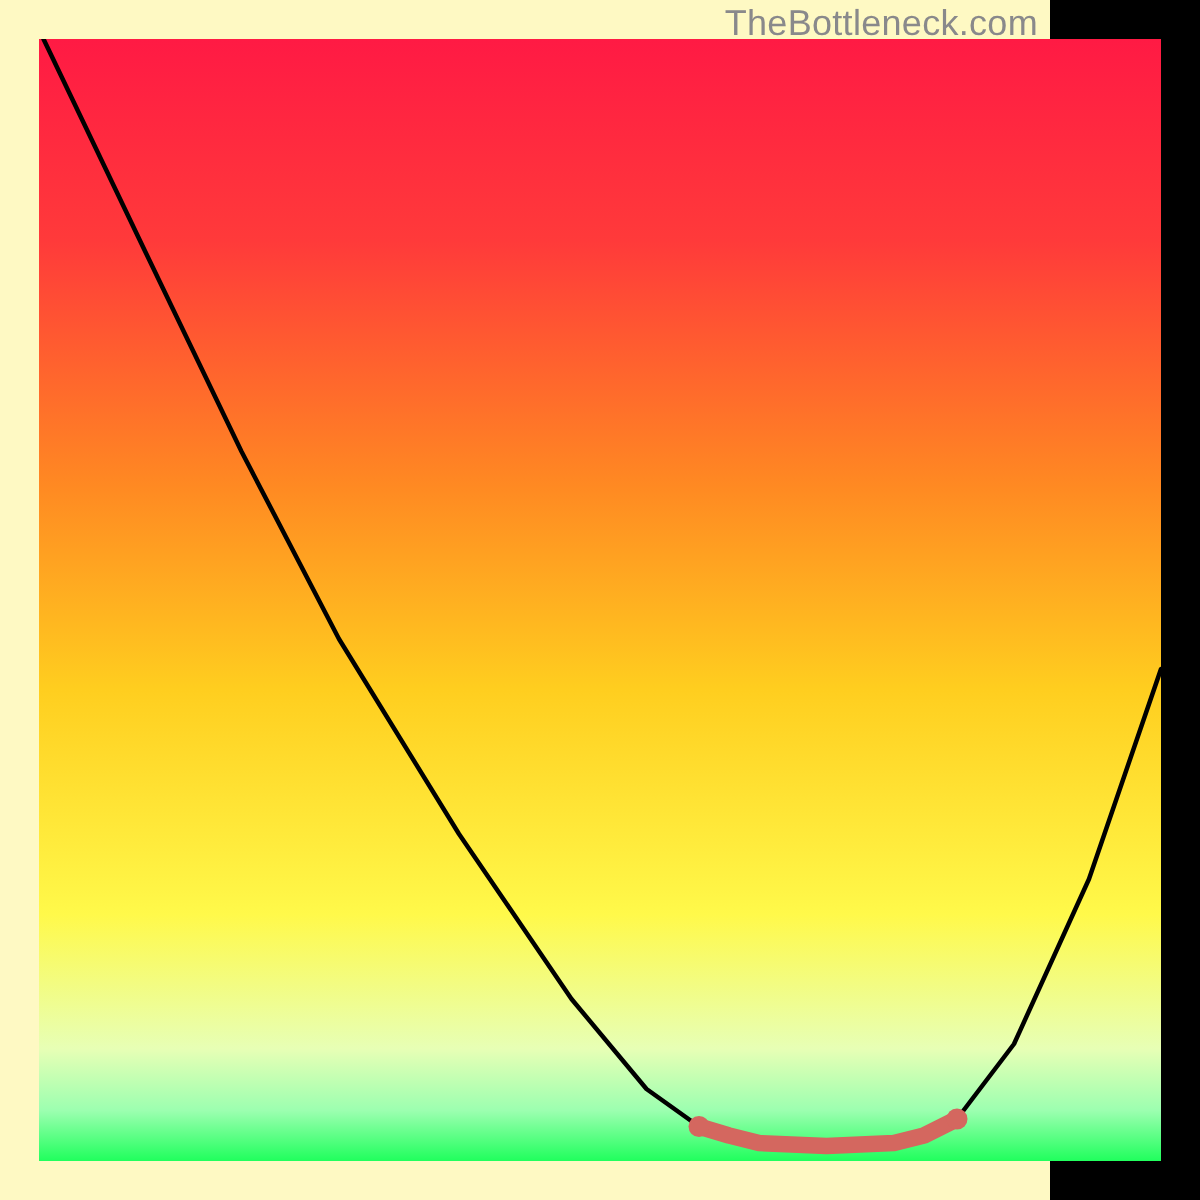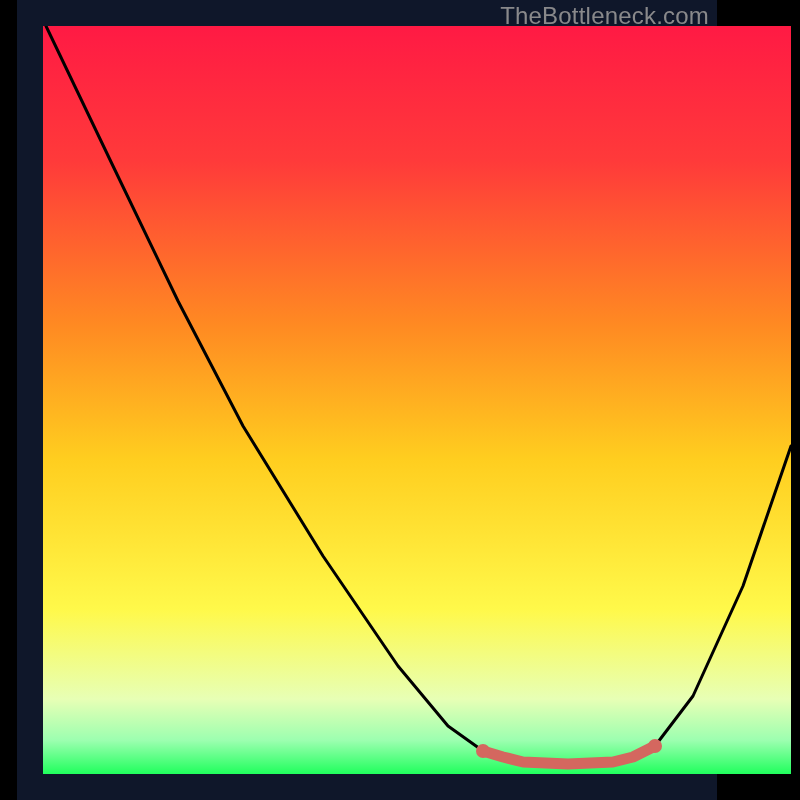--- a/index.html
+++ b/index.html
@@ -9,22 +9,21 @@
     height: 800px;
     background: #000;
     overflow: hidden;
   }
   .frame {
     position: absolute;
     left: 0;
     top: 0;
     width: 700px;
     height: 800px;
-    background: #0f172a;
-    margin-left: 17px;
+    background: #fef9c3;
   }
   .plot-area {
     position: absolute;
     left: 26px;
     top: 26px;
     width: 748px;
     height: 748px;
     overflow: hidden;
   }
   .gradient {

